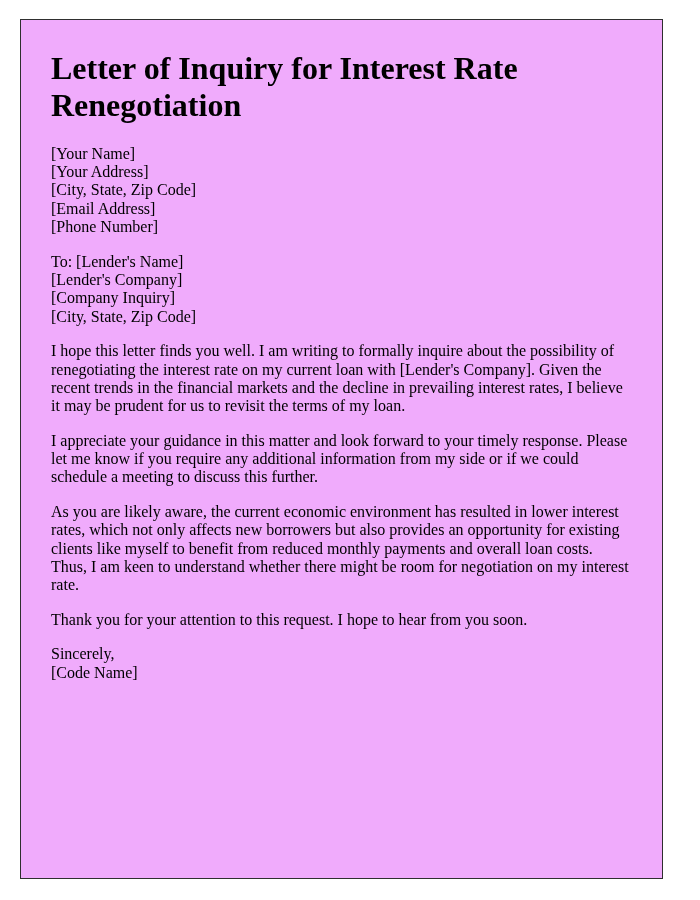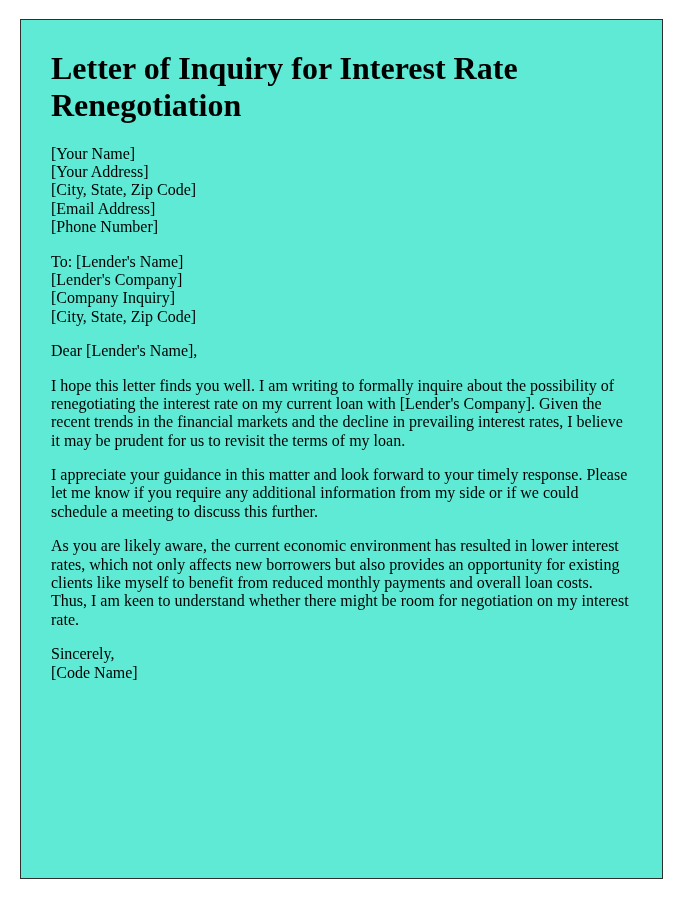--- a/index.html
+++ b/index.html
@@ -16,21 +16,21 @@
   }
   .page {
     position: absolute;
     left: 20px;
     top: 19px;
     width: 643px;
     height: 860px;
     box-sizing: border-box;
     border: 1px solid #2f2f2f;
     padding: 30px;
-    background: #5eead4;
+    background: #f0abfc;
     overflow: hidden;
   }
   .page h1 {
     font-size: 32px;
     font-weight: bold;
     line-height: 1.15;
     margin: 0 0 21px 0;
   }
   .page p {
     font-size: 16px;
@@ -50,24 +50,24 @@
 [Your Address]
 [City, State, Zip Code]
 [Email Address]
 [Phone Number]</p>
 
   <p>To: [Lender's Name]
 [Lender's Company]
 [Company Inquiry]
 [City, State, Zip Code]</p>
 
-  <p>Dear [Lender's Name],</p>
 
   <p>I hope this letter finds you well. I am writing to formally inquire about the possibility of renegotiating the interest rate on my current loan with [Lender's Company]. Given the recent trends in the financial markets and the decline in prevailing interest rates, I believe it may be prudent for us to revisit the terms of my loan.</p>
 
   <p>I appreciate your guidance in this matter and look forward to your timely response. Please let me know if you require any additional information from my side or if we could schedule a meeting to discuss this further.</p>
 
   <p>As you are likely aware, the current economic environment has resulted in lower interest rates, which not only affects new borrowers but also provides an opportunity for existing clients like myself to benefit from reduced monthly payments and overall loan costs. Thus, I am keen to understand whether there might be room for negotiation on my interest rate.</p>
 
+  <p>Thank you for your attention to this request. I hope to hear from you soon.</p>
 
   <p>Sincerely,
 [Code Name]</p>
 </div>
 
 </body></html>

